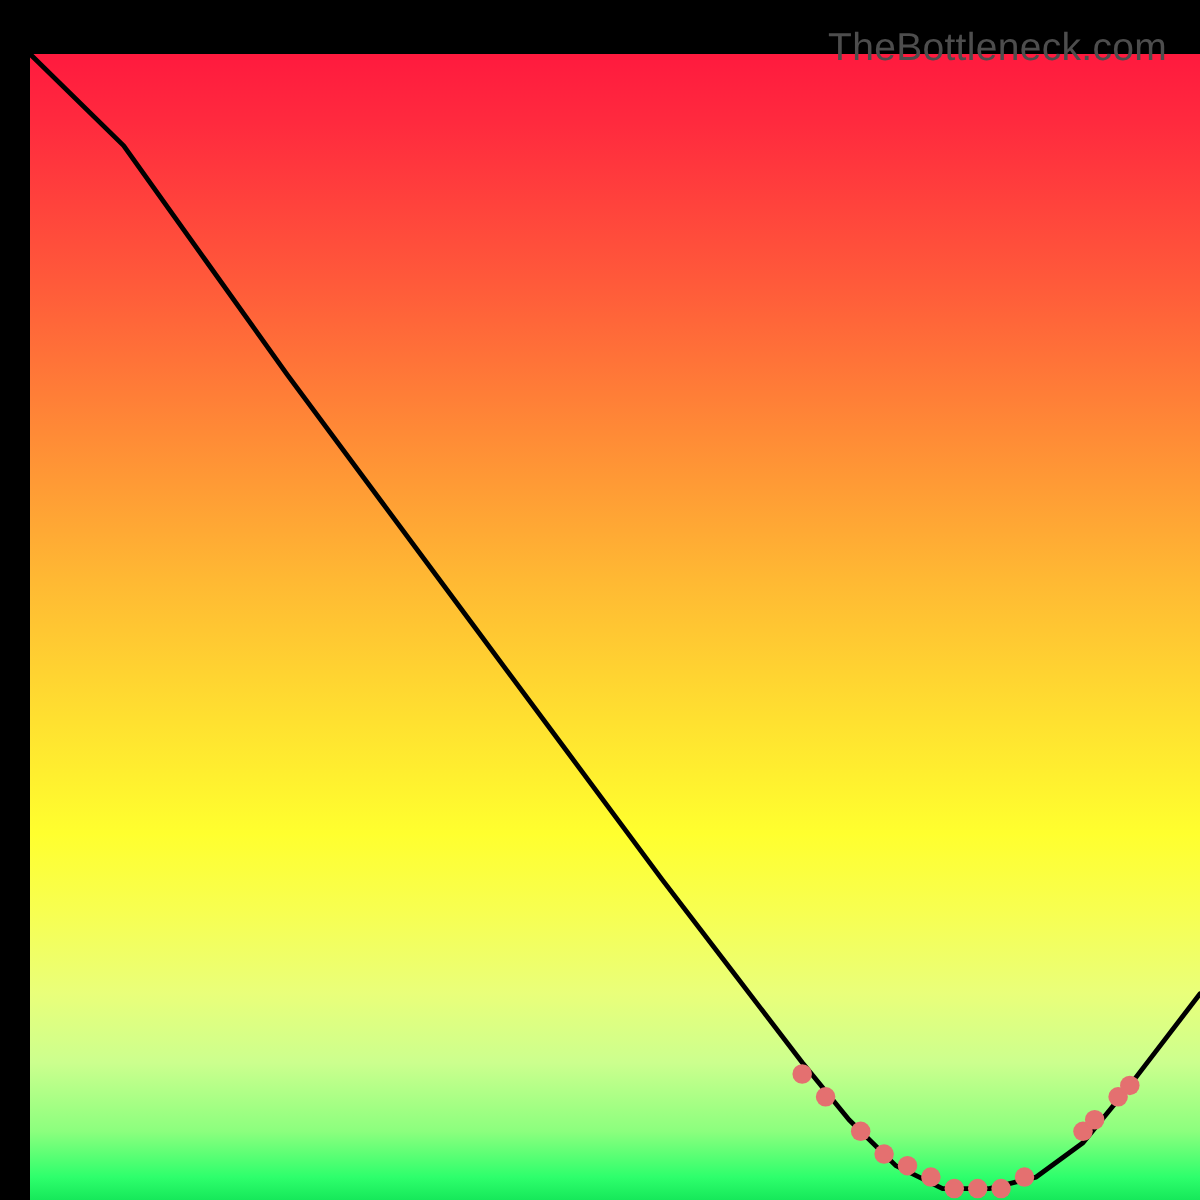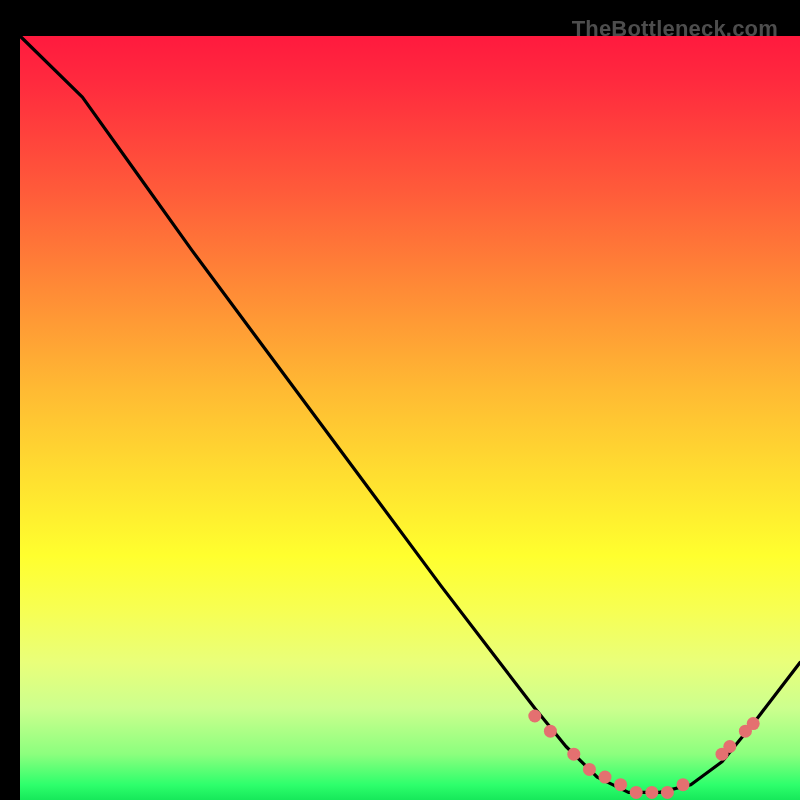--- a/index.html
+++ b/index.html
@@ -41,22 +41,22 @@
       #8cff7e 94%,
       #2eff6c 98%,
       #16e85a 100%
     );
   }
   .watermark {
     position: absolute;
     top: 6px;
     right: 12px;
     color: #4d4d4d;
-    font-size: 22px;
-    font-weight: 700;
+    font-size: 26px;
+    font-weight: 400;
     letter-spacing: 0.2px;
     user-select: none;
     text-align: center;
   }
   svg.overlay {
     position: absolute;
     left: 10px;
     top: 26px;
     width: 780px;
     height: 764px;

